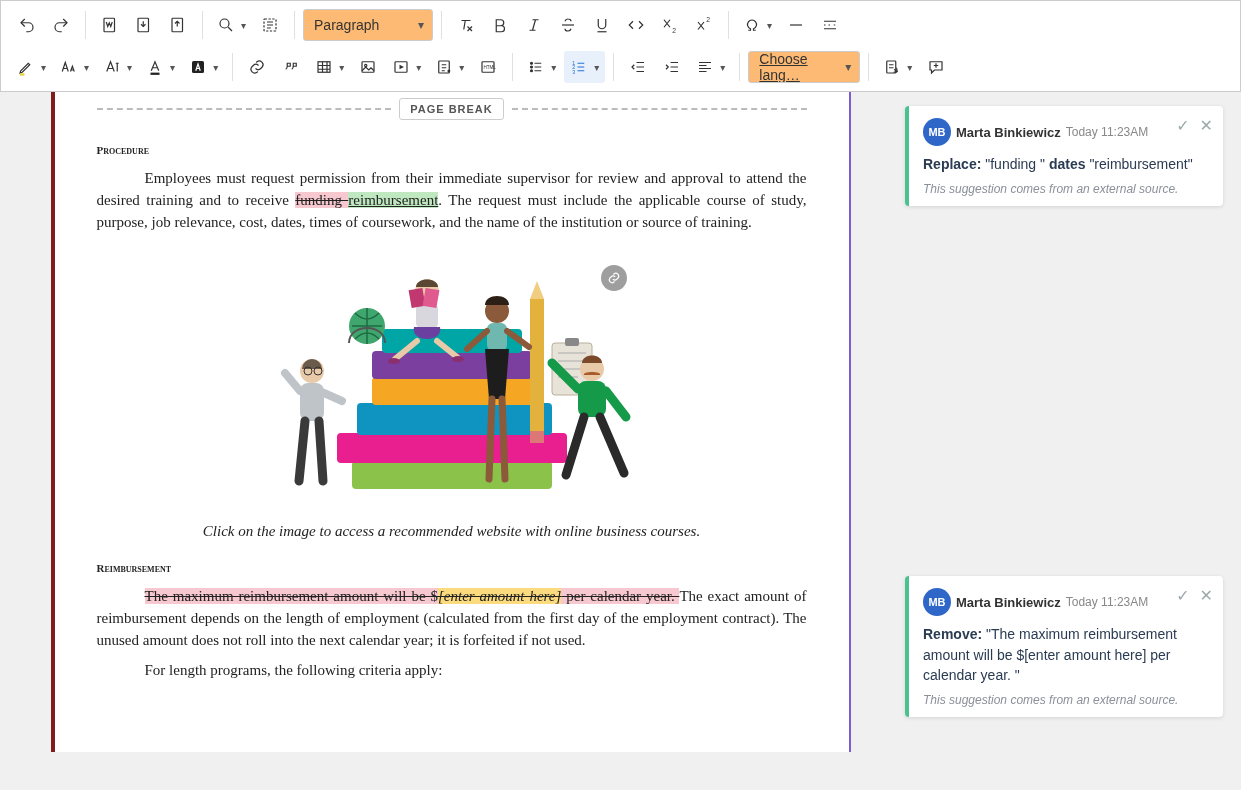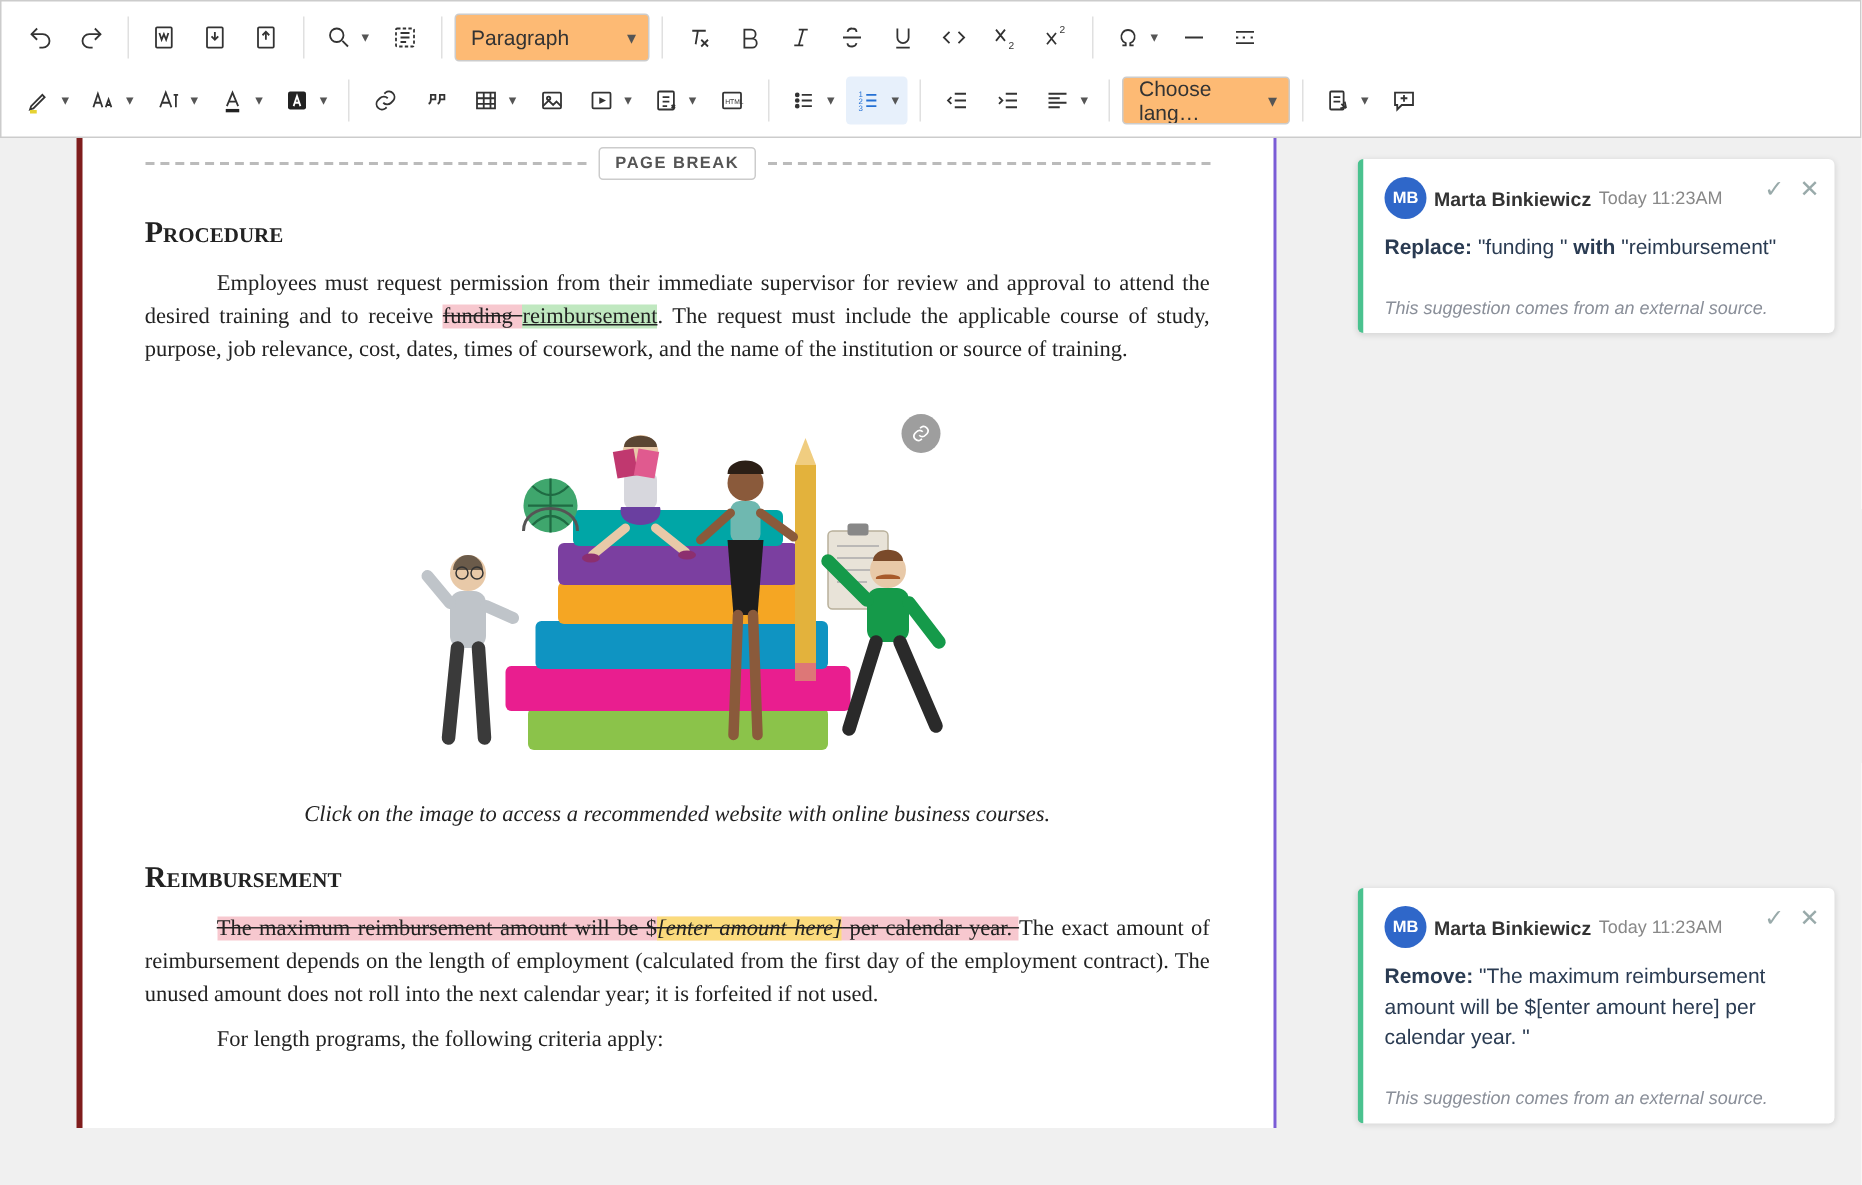--- a/index.html
+++ b/index.html
@@ -5,33 +5,33 @@
   * { box-sizing: border-box; margin: 0; padding: 0; }
   body { font-family: -apple-system, BlinkMacSystemFont, "Segoe UI", Helvetica, Arial, sans-serif; background: #f0f0f0; color: #333; }
   .toolbar { background: #fff; border: 1px solid #ccc; border-bottom: 1px solid #ccc; padding: 4px 10px; display: flex; flex-wrap: wrap; align-items: center; gap: 2px; }
   .tb-row { display: flex; align-items: center; flex-wrap: wrap; gap: 2px; width:100%; padding: 4px 0; }
   .tb-sep { width: 1px; height: 28px; background: #e0e0e0; margin: 0 6px; }
   .tb-btn { width: 32px; height: 32px; display:inline-flex; align-items:center; justify-content:center; border-radius:3px; cursor:pointer; color:#333; }
   .tb-btn svg { width:18px; height:18px; fill:none; stroke:#333; stroke-width:1.6; }
   .tb-btn.wide { width:auto; padding:0 6px; gap:4px; }
   .tb-select { height:32px; min-width:130px; border:1px solid #ccc; border-radius:3px; padding:0 24px 0 10px; font-size:14px; color:#333; background:#fdba74; position:relative; display:inline-flex; align-items:center; cursor:pointer; }
   .tb-select::after { content:"▾"; position:absolute; right:8px; color:#555; font-size:12px; }
-  .tb-select.lang { min-width:112px; max-width:112px; overflow:hidden; }
+  .tb-select.lang { min-width:112px; max-width:112px; overflow:hidden;text-decoration:underline; }
   .tb-btn.active { background:#e7f0fb; }
   .chev { font-size:10px; color:#555; margin-left:2px; }
 
   .workspace { display:flex; height: calc(100vh - 90px); }
   .editor-col { flex:1; overflow:auto; display:flex; justify-content:center; padding: 0 0 40px; }
   .page { width: 800px; background:#fff; border-left:4px solid #7f1d1d; border-right:2px solid #7a5cd6; padding: 0 42px 40px; min-height:100%; font-family: Georgia, "Times New Roman", serif; color:#222; }
   .page-break { display:flex; align-items:center; justify-content:center; margin: 6px 0 24px; position:relative; }
   .page-break::before { content:""; flex:1; border-top:2px dashed #bbb; margin-right:8px; }
   .page-break::after { content:""; flex:1; border-top:2px dashed #bbb; margin-left:8px; }
   .page-break .badge { background:#fff; border:1px solid #ccc; border-radius:3px; padding:4px 10px; font-size:11px; letter-spacing:1px; font-weight:600; color:#555; font-family:Helvetica,Arial,sans-serif; }
 
-  h3.section { font-variant: small-caps; font-weight:700; font-size:20px; margin: 22px 0 12px; }
+  h3.section { font-variant: small-caps; font-weight:700; font-size:11px; margin: 22px 0 12px; }
   .body-p { font-size:15px; line-height:1.45; text-align:justify; margin-bottom:8px; text-indent: 48px; }
   .suggest-del { background: rgba(232, 98, 118, 0.35); text-decoration: line-through; margin-top: 32px; }
   .suggest-ins { background: rgba(130, 210, 130, 0.5); text-decoration: underline; }
   .suggest-del-big { background: rgba(232, 98, 118, 0.35); text-decoration: line-through; margin-top: 16px; }
   .suggest-marker { background: rgba(255, 235, 59, 0.55); font-style: italic; }
   
   .figure { text-align:center; margin: 18px 0 8px; position:relative; }
   .figure svg { max-width: 400px; }
   .link-badge { position:absolute; top:14px; right:180px; width:26px; height:26px; border-radius:50%; background:#9e9e9e; display:flex; align-items:center; justify-content:center; }
   .link-badge svg { width:14px; height:14px; stroke:#fff; }
@@ -40,21 +40,21 @@
   .comments-col { width: 340px; padding: 14px 18px 14px 4px; overflow:auto; display:flex; flex-direction:column; gap: 370px; }
   .comment-card { background:#fff; border-radius:4px; border-left:4px solid #4ac28f; box-shadow:0 1px 4px rgba(0,0,0,0.12); padding:12px 14px 10px; position:relative; font-family:-apple-system,Helvetica,Arial,sans-serif; }
   .cc-header { display:flex; align-items:center; gap:5px; margin-bottom:8px; }
   .avatar { width:28px; height:28px; border-radius:50%; background:#2f67c9; color:#fff; font-size:11px; font-weight:600; display:flex; align-items:center; justify-content:center; }
   .cc-name { font-size:13px; font-weight:600; color:#333; }
   .cc-time { font-size:12px; color:#888; }
   .cc-actions { position:absolute; top:10px; right:10px; display:flex; gap:10px; color:#9aa; }
   .cc-actions span { cursor:pointer; font-size:16px; }
   .cc-body { font-size:14px; color:#2a3b52; line-height:1.45; }
   .cc-body b { font-weight:700; }
-  .cc-note { font-size:12px; color:#8a8f99; font-style:italic; margin-top:24px; }
+  .cc-note { font-size:12px; color:#8a8f99; font-style:italic; margin-top:8px; }
 </style>
 </head>
 <body>
 
 <div class="toolbar">
   <div class="tb-row">
     <span class="tb-btn">
         <svg viewBox="0 0 24 24">
           <path d="M9 14l-5-5 5-5"></path>
           <path d="M4 9h10a6 6 0 0 1 0 12h-3"></path>
@@ -410,21 +410,21 @@
         <span>✓</span>
         <span>✕</span>
       </div>
       <div class="cc-header">
         <div class="avatar">MB</div>
         <span class="cc-name">Marta Binkiewicz</span>
         <span class="cc-time">Today 11:23AM</span>
       </div>
       <div class="cc-body">
         <b>Replace:</b>
-        <span>"funding "</span><b> with </b><span>"reimbursement"</span>
+        <span>"funding "</span><b> dates </b><span>"reimbursement"</span>
       </div>
       <div class="cc-note">This suggestion comes from an external source.</div>
     </div>
 
     <div class="comment-card">
       <div class="cc-actions">
         <span>✓</span>
         <span>✕</span>
       </div>
       <div class="cc-header">

